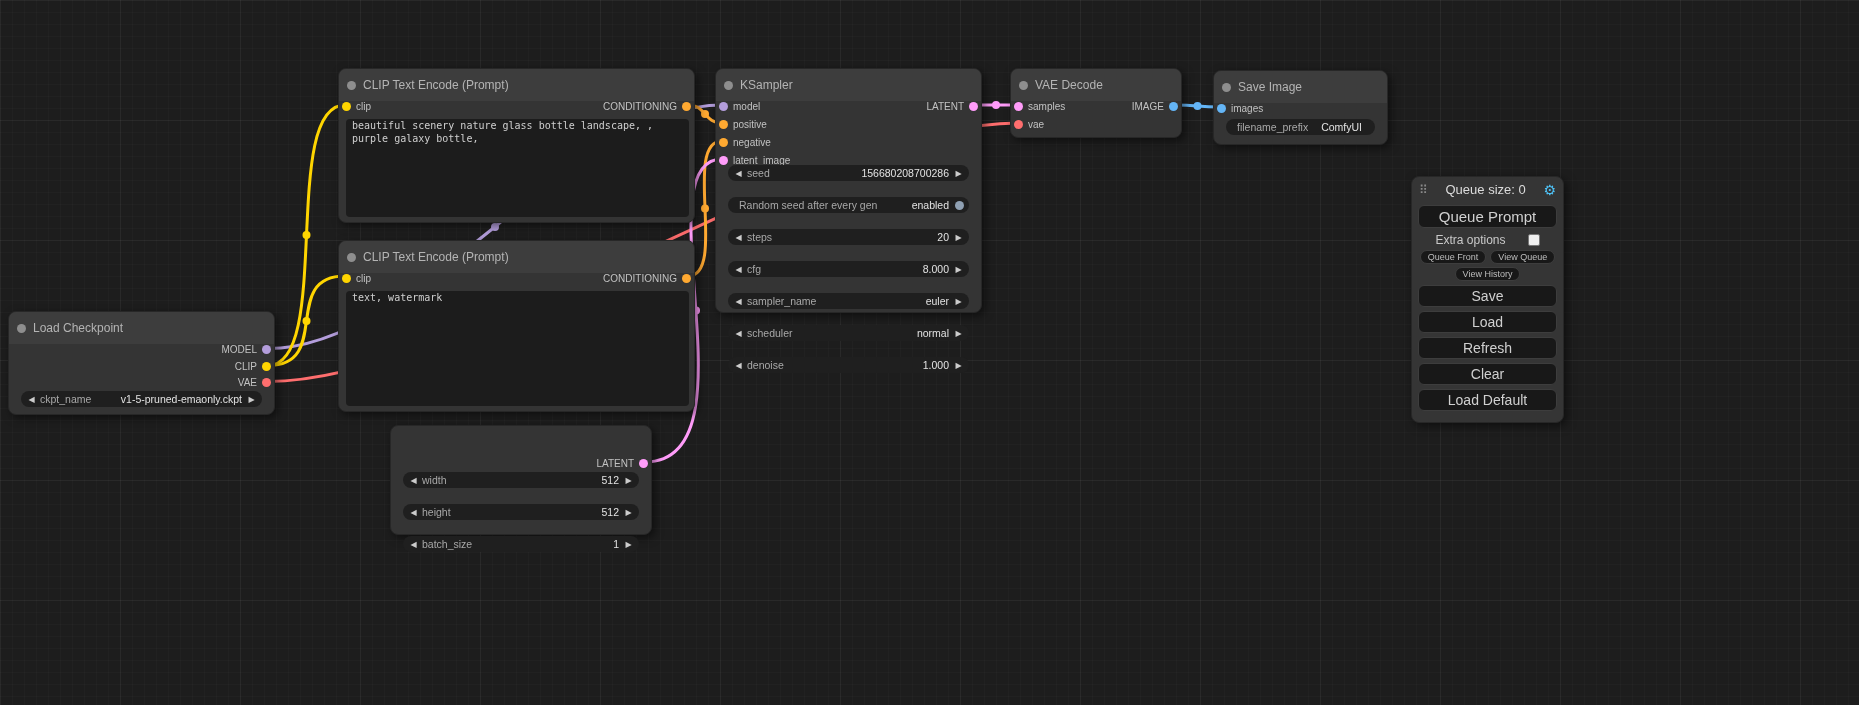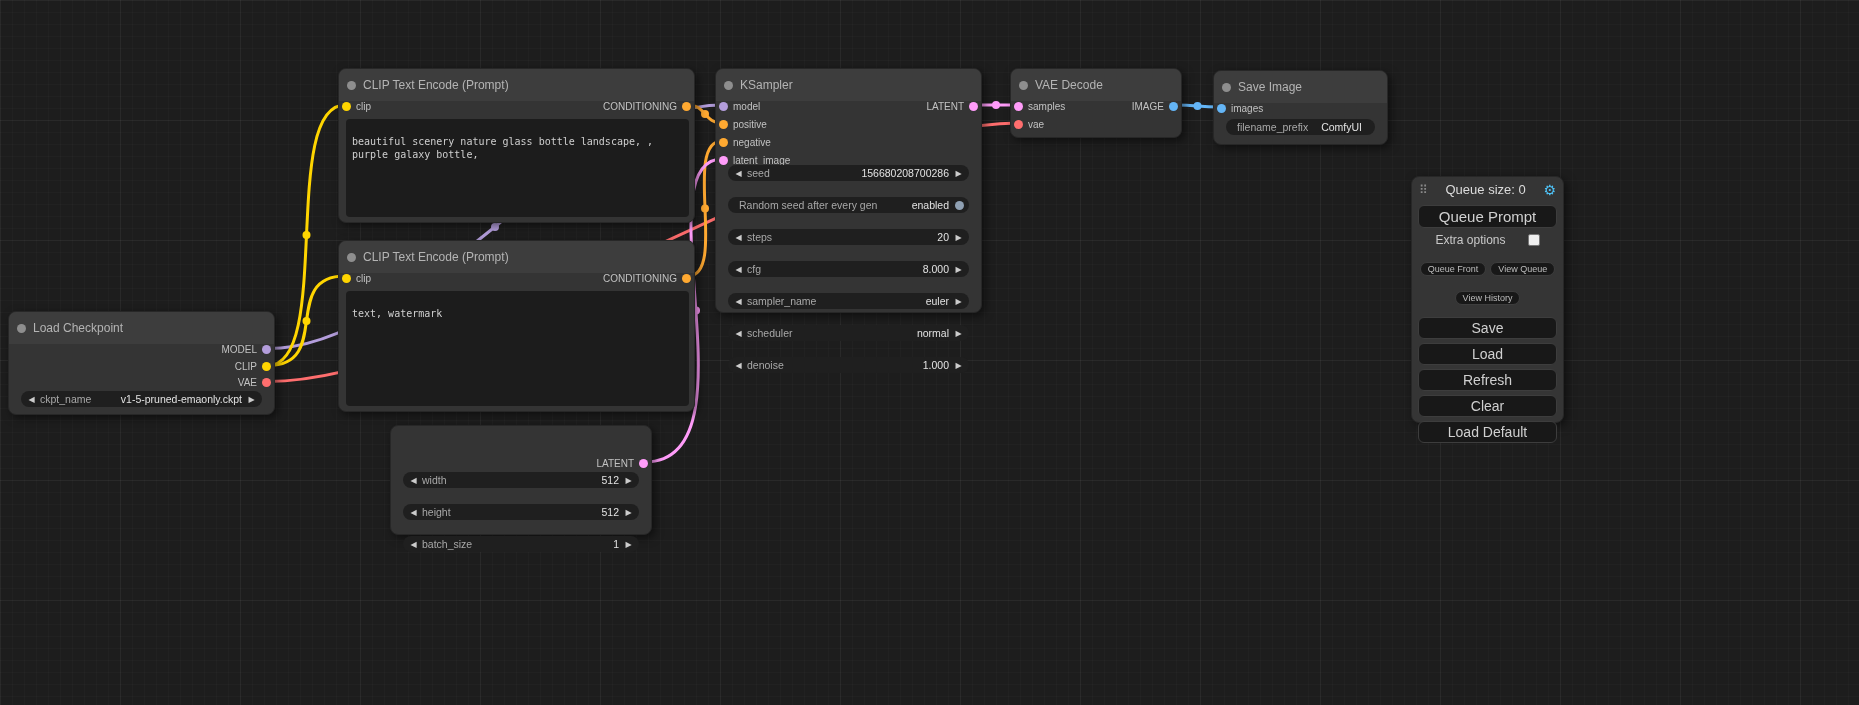--- a/index.html
+++ b/index.html
@@ -36,41 +36,41 @@
     display:flex;align-items:center;height:16px;margin-bottom:16px;background:#1f1f1f;
     border-radius:8px;padding:0 5px;font-size:10.5px;color:#a8a8a8;cursor:pointer;
   }
   .warr{font-size:8px;color:#cccccc;width:11px;text-align:center;flex:0 0 auto;}
   .wlab{margin-left:3px;white-space:nowrap;}
   .wval{margin-left:auto;margin-right:4px;color:#e2e2e2;white-space:nowrap;}
   .ball{width:9px;height:9px;border-radius:50%;background:#8fa0b3;margin-left:2px;flex:0 0 auto;}
   .ta{
     position:absolute;background:#1c1c1c;border-radius:4px;color:#cfcfcf;
     font-family:"DejaVu Sans Mono", monospace;font-size:10px;line-height:13px;
-    padding:16px 6px;white-space:pre-wrap;overflow:hidden;box-sizing:border-box;cursor:text;
+    padding:0 6px;white-space:pre-wrap;overflow:hidden;box-sizing:border-box;cursor:text;
   }
   .menu{
     position:absolute;left:1411px;top:176px;width:153px;height:247px;z-index:3;
     background:#353535;border:1px solid #272727;border-radius:8px;
     box-shadow:3px 3px 10px rgba(0,0,0,.5);box-sizing:border-box;
   }
   .mhead{display:flex;align-items:center;padding:5px 7px 2px;}
   .drag{color:#8a8a8a;font-size:12px;cursor:grab;line-height:1;}
   .qsize{flex:1;text-align:center;color:#dcdcdc;font-size:13px;}
   .gear{color:#4fc3f7;font-size:14px;cursor:pointer;line-height:1;}
   .mbtn{
     display:block;width:139px;margin:4px auto 4px;height:22px;background:#181818;
     color:#d0d0d0;border:1px solid #3d3d3d;border-radius:6px;font-size:14px;
     font-family:inherit;cursor:pointer;padding:0;line-height:20px;
   }
   .mbtn.big{font-size:15px;height:23px;margin-top:6px;}
-  .mbtn.gap-top{margin-top:12px;}
+  .mbtn.gap-top{margin-top:4px;}
   .extra{display:flex;align-items:center;justify-content:center;gap:22px;color:#c9c9c9;font-size:12px;margin-top:5px;height:14px;}
   .cb{width:10px;height:10px;background:#efefef;border:1px solid #777;border-radius:2px;cursor:pointer;}
-  .smallrow{display:flex;justify-content:center;gap:4px;margin-top:15px;}
+  .smallrow{display:flex;justify-content:center;gap:4px;margin-top:3px;}
   .sbtn{
     height:14px;background:#181818;color:#bdbdbd;border:1px solid #3d3d3d;border-radius:7px;
     font-size:9px;font-family:inherit;padding:0 7px;cursor:pointer;line-height:12px;
   }
 </style>
 </head>
 <body>
 
 <svg class="wires" width="1859" height="705">
   <path d="M268,348.5 C420,348.5 570,105 722,105" stroke="#b39ddb"></path>

